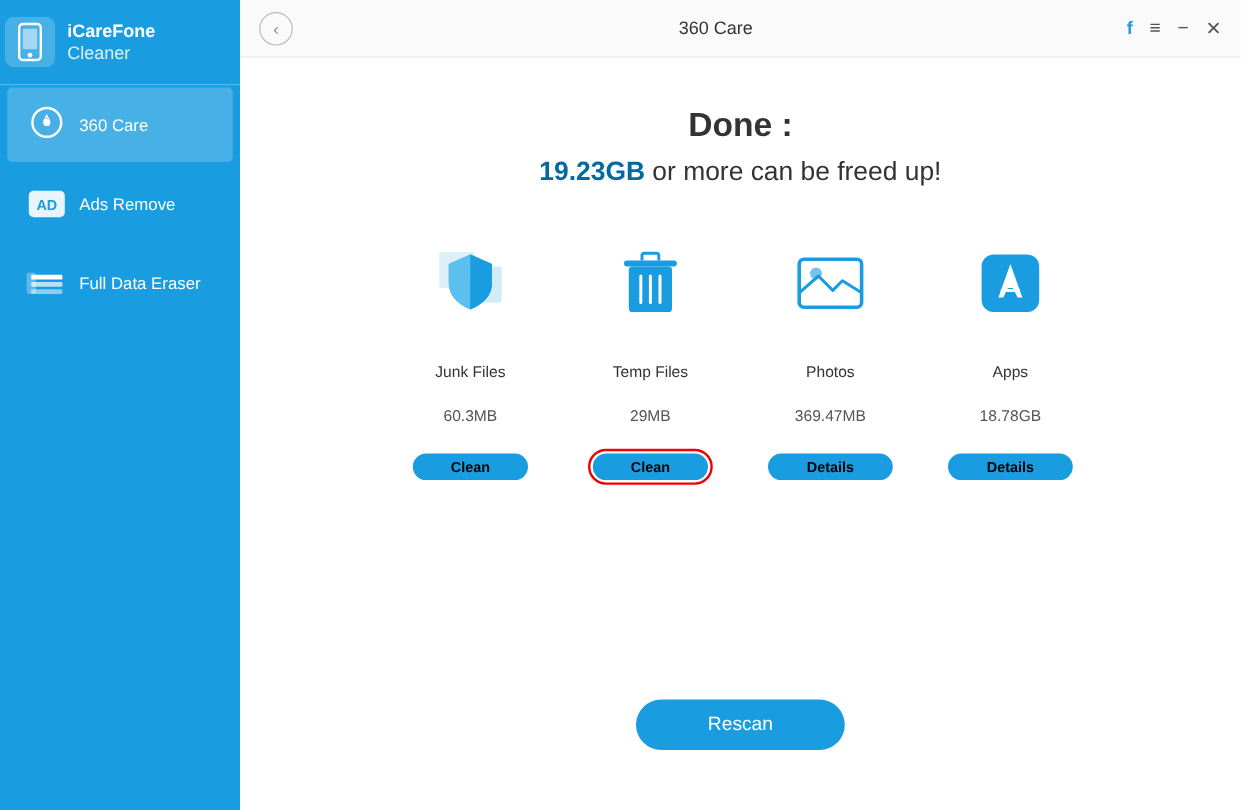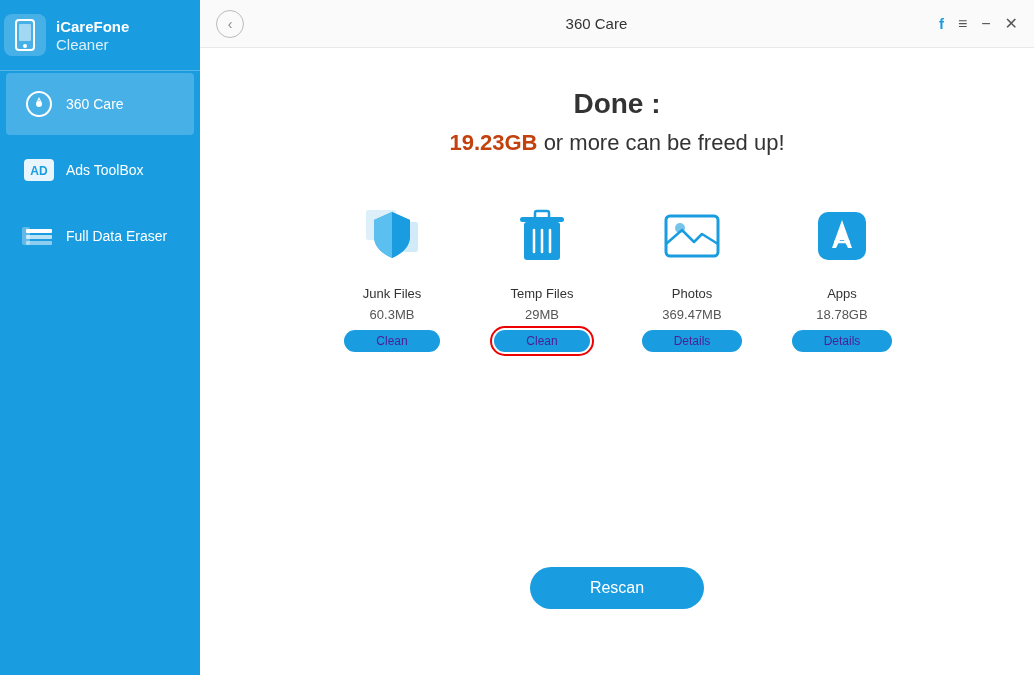--- a/index.html
+++ b/index.html
@@ -43,21 +43,20 @@
       font-size: 14px;
       border-radius: 4px;
       margin: 2px 6px;
     }
     .sidebar-item.active { background: rgba(255,255,255,0.2); }
     .sidebar-item-icon {
       width: 34px;
       height: 34px;
       margin-right: 10px;
       display: flex;
-      align-items: center;
       justify-content: center;
       flex-shrink: 0;
     }
     .sidebar-item-label { font-size: 14px; }
 
     
     .main {
       flex: 1;
       display: flex;
       flex-direction: column;
@@ -105,36 +104,37 @@
       font-weight: 600;
       color: #333;
       margin-bottom: 10px;
     }
     .done-subheading {
       font-size: 22px;
       color: #333;
       margin-bottom: 40px;
     }
     .done-amount {
-      color: #c2410c;
+      color: #0369a1;
       font-weight: 700;
     }
 
     
     .cards-row {
       display: flex;
       gap: 30px;
       justify-content: center;
       margin-bottom: 50px;
     }
     .card {
       display: flex;
       flex-direction: column;
       align-items: center;
       width: 120px;
+      gap: 16px;
     }
     .card-icon-wrap {
       width: 80px;
       height: 80px;
       display: flex;
       align-items: center;
       justify-content: center;
       margin-bottom: 10px;
     }
     .card-label {
@@ -149,41 +149,41 @@
       color: #555;
       text-align: center;
       margin-bottom: 8px;
     }
     .card-btn {
       padding: 4px 32px;
       border-radius: 20px;
       border: none;
       cursor: pointer;
       font-size: 12px;
-      font-weight: 400;
-      color: #4c1d95;
+      font-weight: 700;
+      color: #000000;
       background: #1a9de0;
     }
     .card-btn.highlighted {
       outline: 2px solid #e00;
       outline-offset: 2px;
       background: #1a9de0;
     }
 
     
     .rescan-btn {
       padding: 12px 60px;
       border-radius: 30px;
       background: #1a9de0;
       color: #fff;
       font-size: 16px;
       border: none;
       cursor: pointer;
       margin-top: auto;
-      margin-bottom: 36px;
+      margin-bottom: 20px;
     }
 
     
     svg { display: block; }
   </style>
 </head>
 <body>
 
 <div class="sidebar">
   <div class="sidebar-logo">
@@ -212,21 +212,21 @@
     <span class="sidebar-item-label">360 Care</span>
   </div>
 
   <div class="sidebar-item">
     <div class="sidebar-item-icon">
       <svg width="34" height="34" viewBox="0 0 34 34" fill="none">
         <rect x="2" y="6" width="30" height="22" rx="4" fill="white" opacity="0.9"></rect>
         <text x="17" y="22" text-anchor="middle" font-size="12" font-weight="bold" fill="#1a9de0">AD</text>
       </svg>
     </div>
-    <span class="sidebar-item-label">Ads ToolBox</span>
+    <span class="sidebar-item-label">Ads Remove</span>
   </div>
 
   <div class="sidebar-item">
     <div class="sidebar-item-icon">
       <svg width="34" height="34" viewBox="0 0 34 34" fill="none">
         <rect x="4" y="10" width="26" height="4" rx="1" fill="white"></rect>
         <rect x="4" y="16" width="26" height="4" rx="1" fill="white" opacity="0.7"></rect>
         <rect x="4" y="22" width="26" height="4" rx="1" fill="white" opacity="0.5"></rect>
         <rect x="0" y="8" width="8" height="18" rx="2" fill="white" opacity="0.3"></rect>
       </svg>

